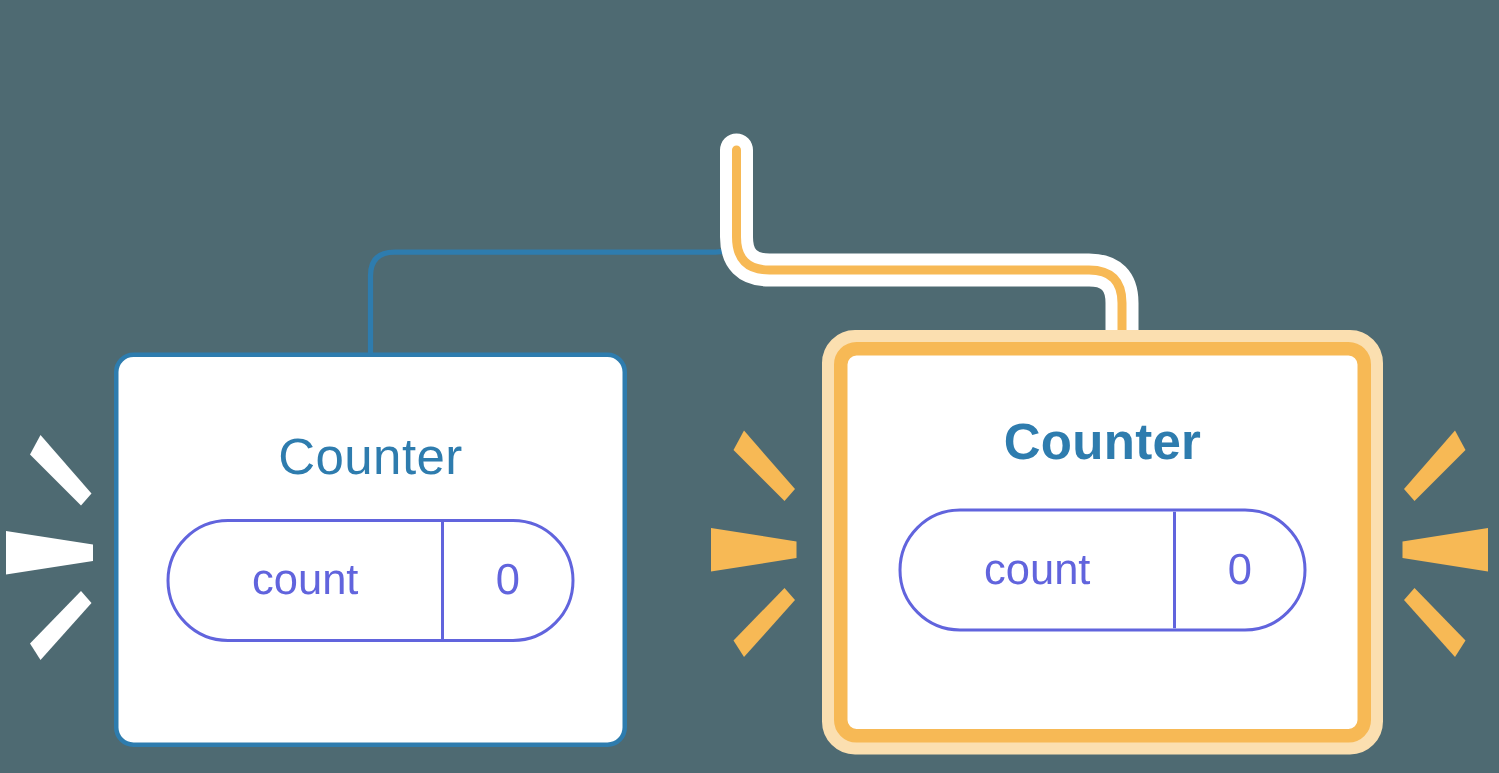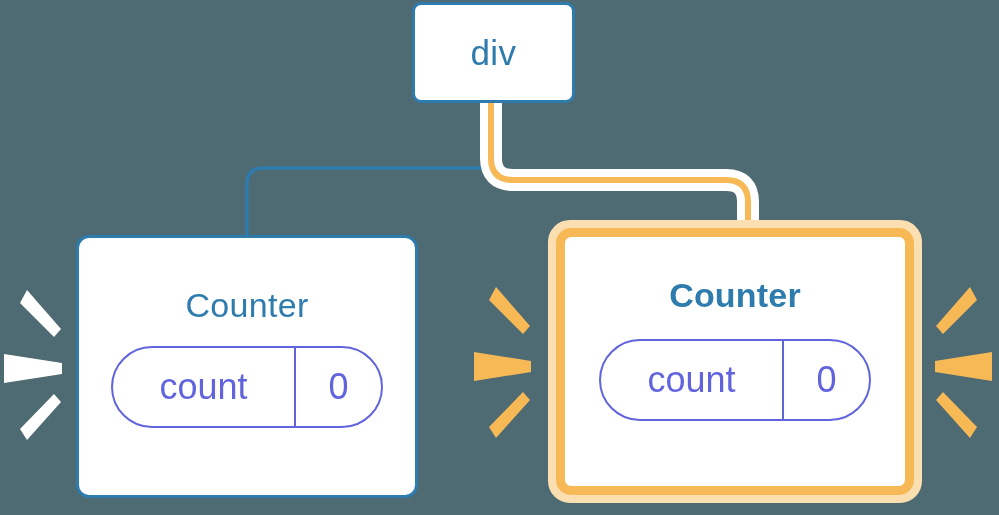--- a/index.html
+++ b/index.html
@@ -118,21 +118,21 @@
     background: #ffffff;
   }
   .pill-plain { margin-top: 24px; width: 268px; }
   .pill-hl    { margin-top: 27px; width: 268px; }
 
   .pill-key, .pill-val {
     display: flex;
     align-items: center;
     justify-content: center;
     color: #6164dd;
-    font-size: 36px;
+    font-size: 29px;
     font-weight: 400;
     line-height: 1;
   }
   .pill-key {
     flex: 0 0 181px;
     width: 181px;
     border-right: 2px solid #6164dd;
   }
   .pill-val {
     flex: 1 1 auto;
@@ -157,23 +157,20 @@
 
   <svg id="connectors" viewBox="0 0 999 515" width="999" height="515" aria-hidden="true">
 
     <path d="M 493 103 L 493 152 Q 493 168 477 168 L 263 168 Q 247 168 247 184 L 247 237" fill="none" stroke="#2e7cae" stroke-width="3.5" stroke-linecap="round"></path>
 
     <path d="M 491 100 L 491 158 Q 491 180 513 180 L 726 180 Q 748 180 748 202 L 748 240" fill="none" stroke="#ffffff" stroke-width="22" stroke-linecap="round" stroke-linejoin="round"></path>
 
     <path d="M 491 100 L 491 158 Q 491 180 513 180 L 726 180 Q 748 180 748 202 L 748 240" fill="none" stroke="#f7b955" stroke-width="6" stroke-linecap="round" stroke-linejoin="round"></path>
   </svg>
 
-  <div class="node node-div">
-    <span class="node-title">div</span>
-  </div>
 
   <div class="node node-counter-plain">
     <span class="node-title">Counter</span>
 
     <div class="state-pill pill-plain">
       <span class="pill-key">count</span>
       <span class="pill-val">0</span>
     </div>
   </div>
 

